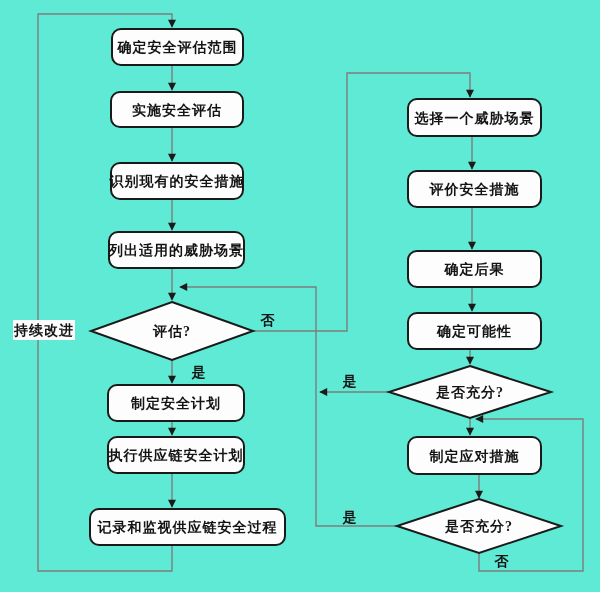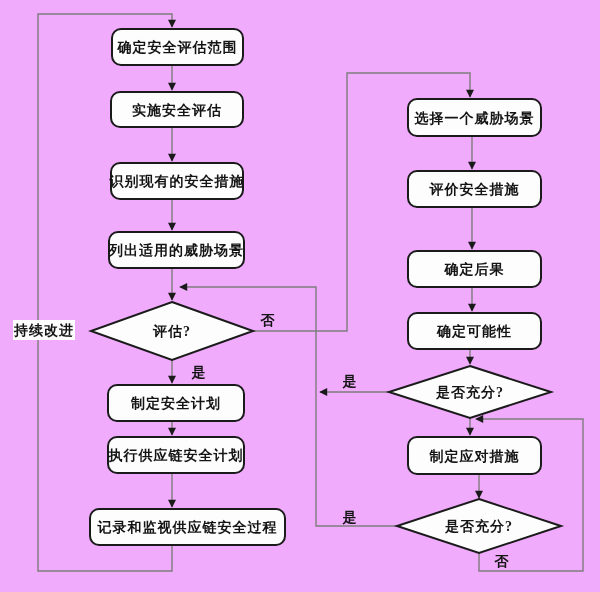--- a/index.html
+++ b/index.html
@@ -28,21 +28,21 @@
     font-family: "Liberation Serif", "DejaVu Serif", serif;
     font-size: 14px;
     font-weight: 600;
     fill: #141414;
     letter-spacing: 1px;
   }
 </style>
 </head>
 <body>
 
-<div class="canvas" style="background: #f0abfc;">
+<div class="canvas" style="background: #5eead4;">
   <svg id="flowchart-svg" width="600" height="592" viewBox="0 0 600 592" xmlns="http://www.w3.org/2000/svg">
     <defs>
       <marker id="arrow" viewBox="0 0 10 10" refX="9" refY="5" markerWidth="9" markerHeight="8" markerUnits="userSpaceOnUse" orient="auto-start-reverse">
         <path id="arrowhead-shape" d="M0,0 L10,5 L0,10 z" fill="#1a1a1a"></path>
       </marker>
     </defs>
     <g id="edges-layer">
         <polyline points="172,545 172,571 38,571 38,14 172,14 172,27" fill="none" stroke="#7d7d7d" stroke-width="1.4" marker-end="url(#arrow)"></polyline>
         <polyline points="172,65 172,90" fill="none" stroke="#7d7d7d" stroke-width="1.4" marker-end="url(#arrow)"></polyline>
         <polyline points="172,127 172,161" fill="none" stroke="#7d7d7d" stroke-width="1.4" marker-end="url(#arrow)"></polyline>

